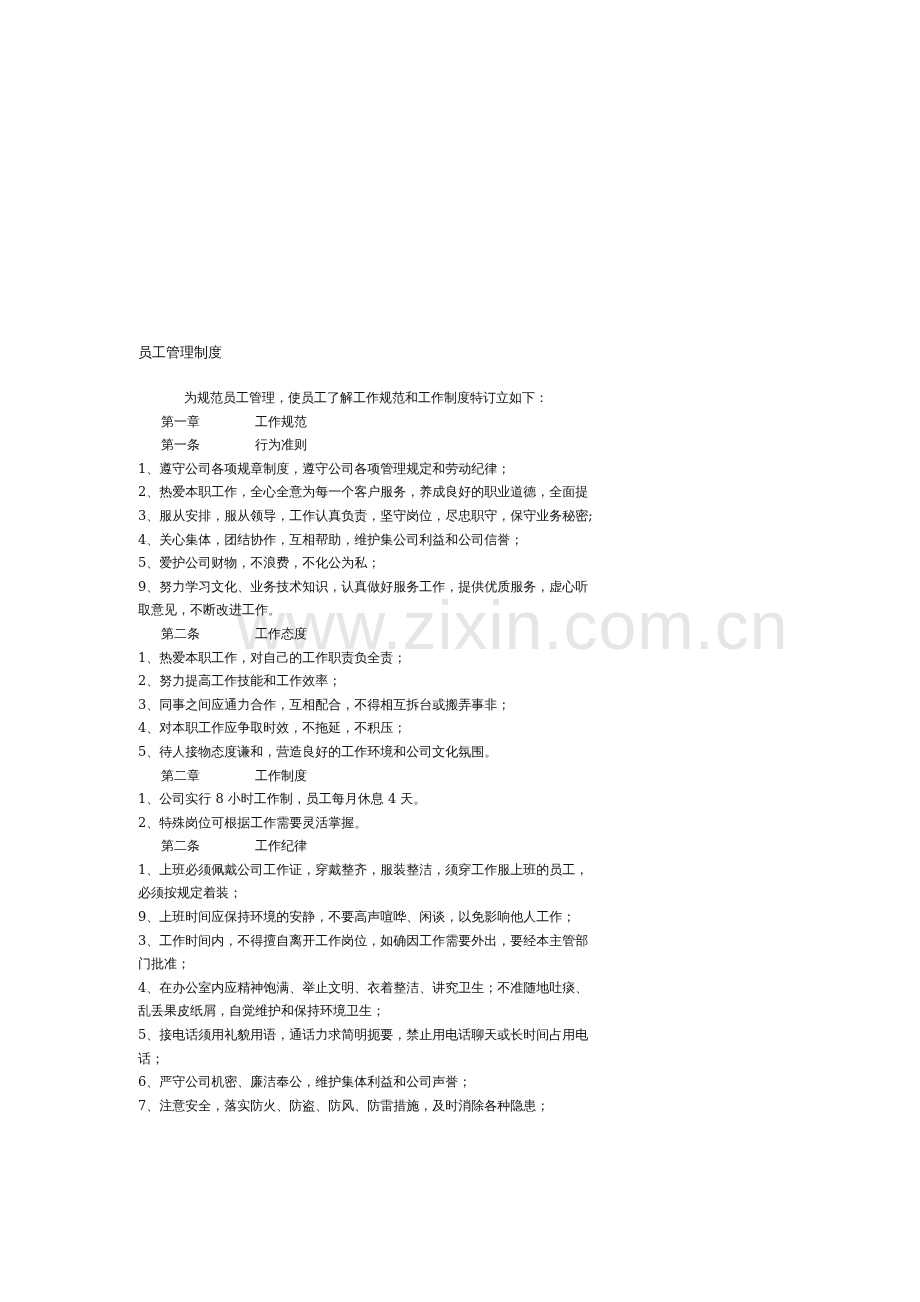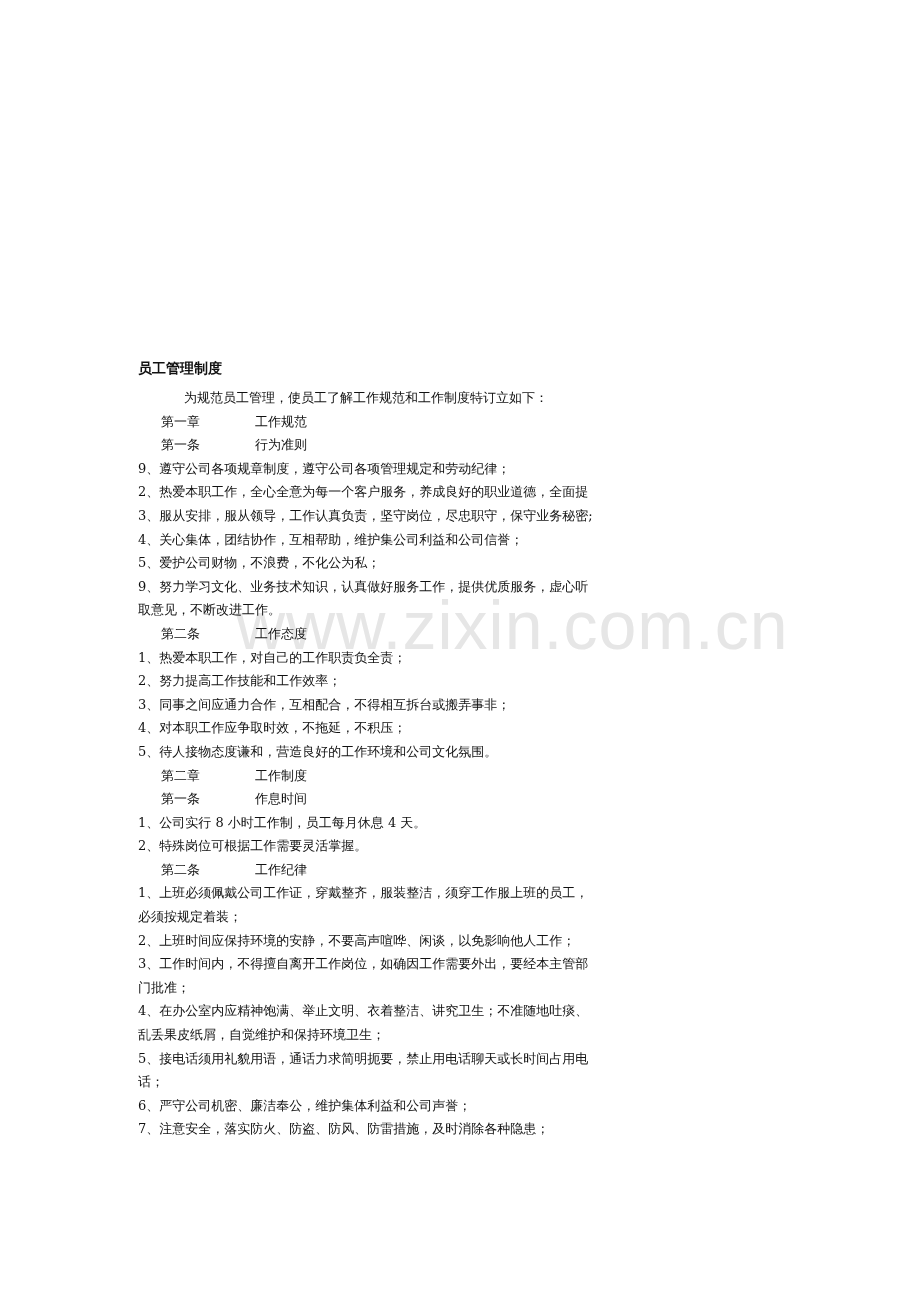--- a/index.html
+++ b/index.html
@@ -17,25 +17,24 @@
   }
   .page {
     position: absolute;
     left: 138px;
     top: 0;
     width: 650px;
   }
   .doc-title {
     position: absolute;
     left: 0;
-    top: 358px;
+    top: 342px;
     font-size: 14px;
     line-height: 20px;
     white-space: nowrap;
-    font-weight: bold;
   }
   .body {
     position: absolute;
     left: 0;
     top: 386px;
     width: 650px;
     font-size: 13px;
     line-height: 23.6px;
   }
   .line {
@@ -72,41 +71,40 @@
 <div class="watermark">www.zixin.com.cn</div>
 
 <div class="page fg">
   <div class="doc-title">员工管理制度</div>
 
   <div class="body">
     <div class="line intro">为规范员工管理，使员工了解工作规范和工作制度特订立如下：</div>
     <div id="lines">
         <div class="line heading"><span class="label">第一章</span><span>工作规范</span></div>
         <div class="line heading"><span class="label">第一条</span><span>行为准则</span></div>
-        <div class="line">9、遵守公司各项规章制度，遵守公司各项管理规定和劳动纪律；</div>
+        <div class="line">1、遵守公司各项规章制度，遵守公司各项管理规定和劳动纪律；</div>
         <div class="line">2、热爱本职工作，全心全意为每一个客户服务，养成良好的职业道德，全面提</div>
         <div class="line">3、服从安排，服从领导，工作认真负责，坚守岗位，尽忠职守，保守业务秘密;</div>
         <div class="line">4、关心集体，团结协作，互相帮助，维护集公司利益和公司信誉；</div>
         <div class="line">5、爱护公司财物，不浪费，不化公为私；</div>
         <div class="line">9、努力学习文化、业务技术知识，认真做好服务工作，提供优质服务，虚心听</div>
         <div class="line">取意见，不断改进工作。</div>
         <div class="line heading"><span class="label">第二条</span><span>工作态度</span></div>
         <div class="line">1、热爱本职工作，对自己的工作职责负全责；</div>
         <div class="line">2、努力提高工作技能和工作效率；</div>
         <div class="line">3、同事之间应通力合作，互相配合，不得相互拆台或搬弄事非；</div>
         <div class="line">4、对本职工作应争取时效，不拖延，不积压；</div>
         <div class="line">5、待人接物态度谦和，营造良好的工作环境和公司文化氛围。</div>
         <div class="line heading"><span class="label">第二章</span><span>工作制度</span></div>
-        <div class="line heading"><span class="label">第一条</span><span>作息时间</span></div>
         <div class="line">1、公司实行 8 小时工作制，员工每月休息 4 天。</div>
         <div class="line">2、特殊岗位可根据工作需要灵活掌握。</div>
         <div class="line heading"><span class="label">第二条</span><span>工作纪律</span></div>
         <div class="line">1、上班必须佩戴公司工作证，穿戴整齐，服装整洁，须穿工作服上班的员工，</div>
         <div class="line">必须按规定着装；</div>
-        <div class="line">2、上班时间应保持环境的安静，不要高声喧哗、闲谈，以免影响他人工作；</div>
+        <div class="line">9、上班时间应保持环境的安静，不要高声喧哗、闲谈，以免影响他人工作；</div>
         <div class="line">3、工作时间内，不得擅自离开工作岗位，如确因工作需要外出，要经本主管部</div>
         <div class="line">门批准；</div>
         <div class="line">4、在办公室内应精神饱满、举止文明、衣着整洁、讲究卫生；不准随地吐痰、</div>
         <div class="line">乱丢果皮纸屑，自觉维护和保持环境卫生；</div>
         <div class="line">5、接电话须用礼貌用语，通话力求简明扼要，禁止用电话聊天或长时间占用电</div>
         <div class="line">话；</div>
         <div class="line">6、严守公司机密、廉洁奉公，维护集体利益和公司声誉；</div>
         <div class="line">7、注意安全，落实防火、防盗、防风、防雷措施，及时消除各种隐患；</div>
       </div>
   </div>

